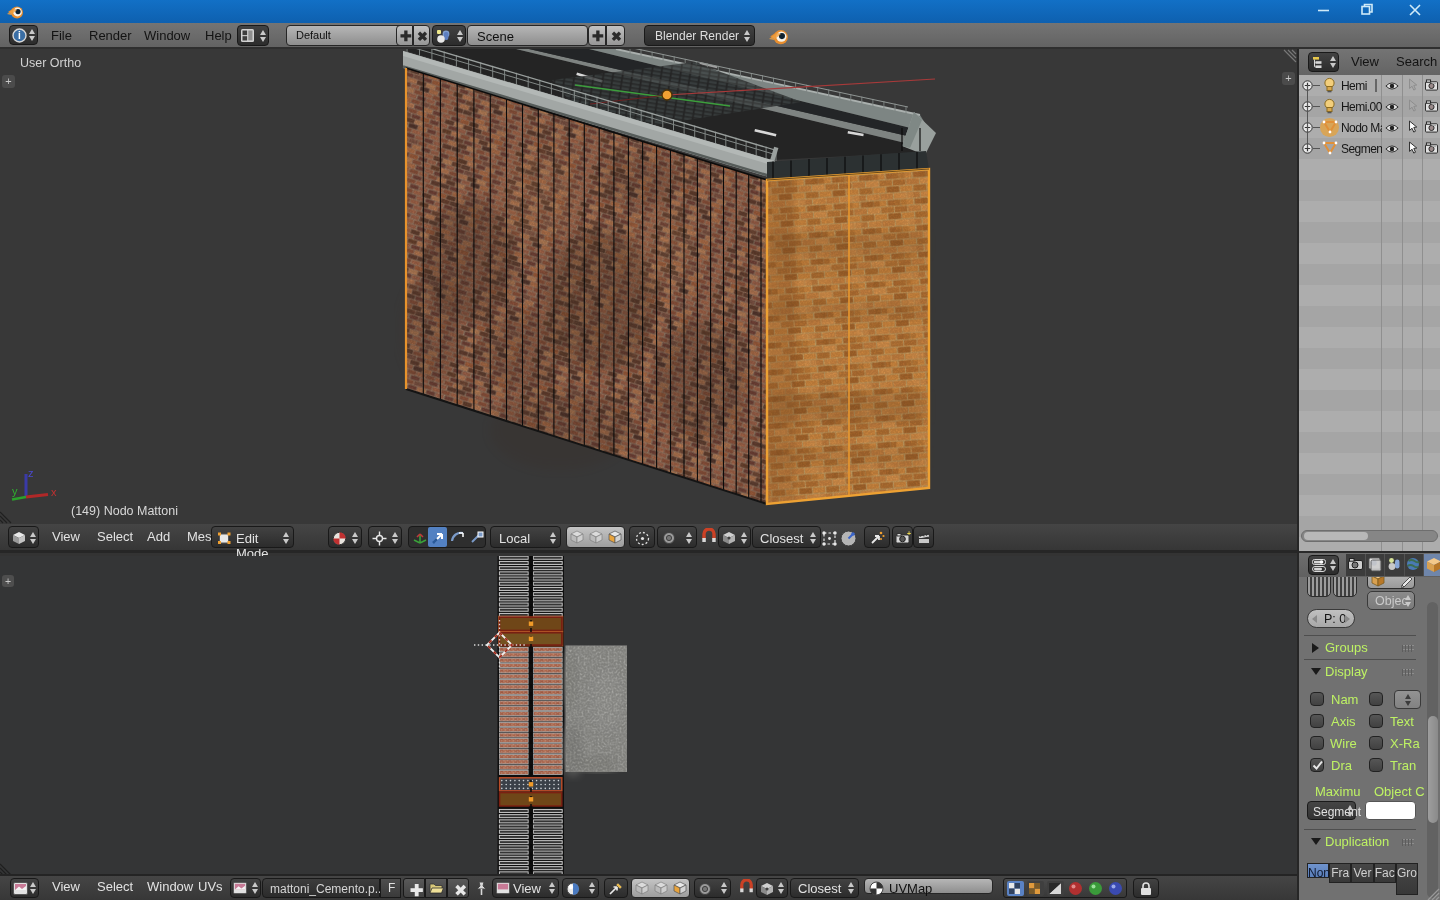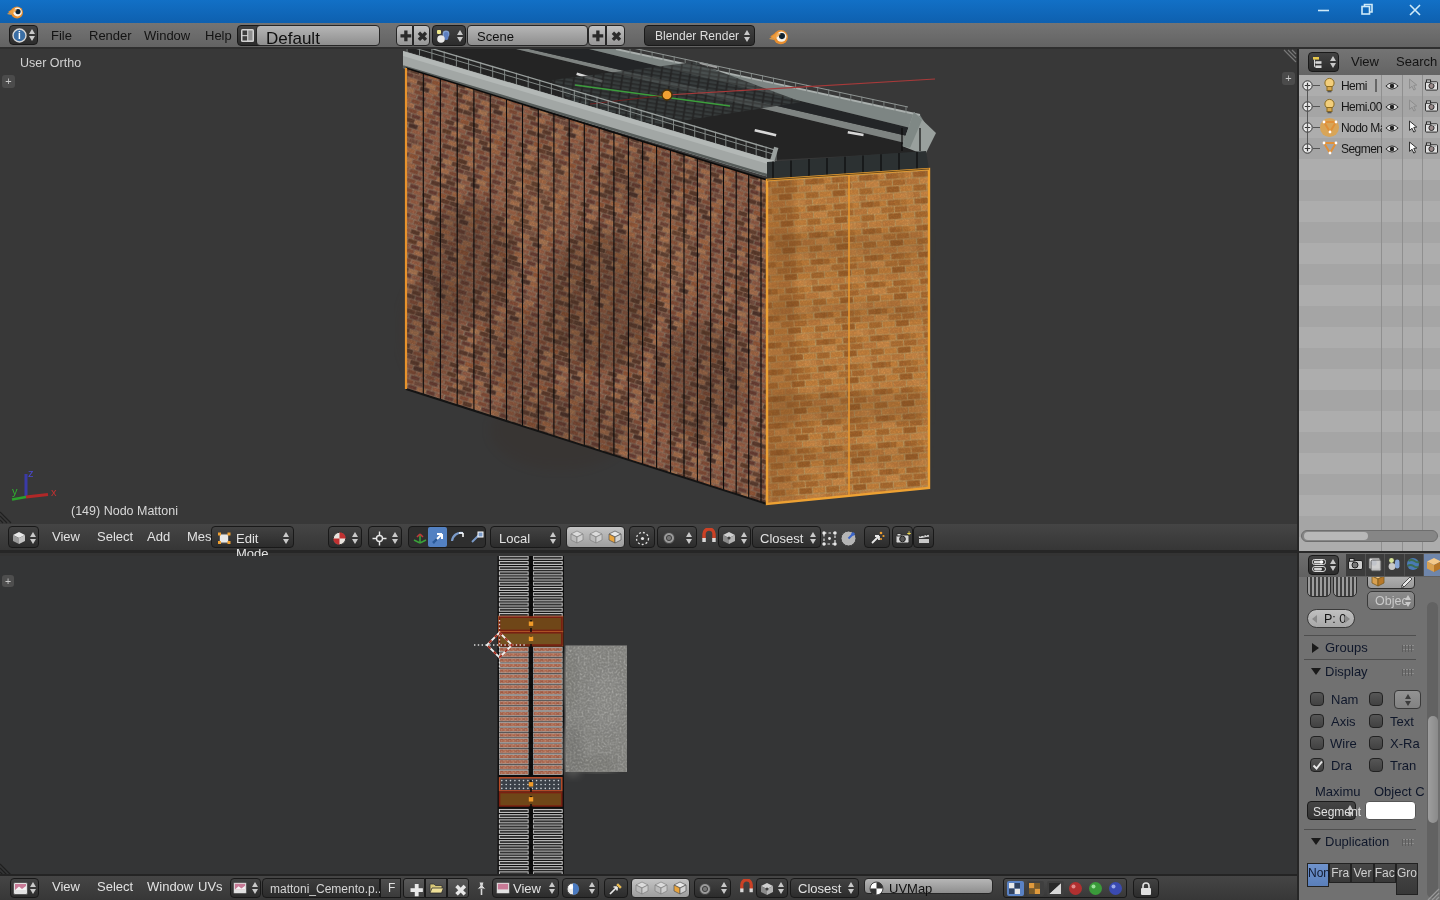--- a/index.html
+++ b/index.html
@@ -15,21 +15,21 @@
 #uvh{left:0;top:874px;width:1297px;height:26px;background:linear-gradient(#454545,#373737);border-top:2px solid #242424;}
 #rcol{left:1297px;top:49px;width:143px;height:851px;background:#717171;border-left:2px solid #262626;}
 .updn{display:inline-block;width:9px;height:14px;position:relative;}
 .updn.abs{position:absolute;}
 .updn:before,.updn:after{content:"";position:absolute;left:1px;border-left:3.5px solid transparent;border-right:3.5px solid transparent;}
 .updn:before{top:1px;border-bottom:5px solid #c9c9c9;}
 .updn:after{bottom:1px;border-top:5px solid #c9c9c9;}
 .udk:before{border-bottom-color:#3c3c3c;}
 .udk:after{border-top-color:#3c3c3c;}
 .cb{position:absolute;width:14px;height:14px;background:linear-gradient(#565656,#414141);border:1px solid #222;border-radius:4px;}
-.ptxt{position:absolute;color:#0f172a;font-size:13px;}
+.ptxt{position:absolute;color:#bef264;font-size:13px;}
 .grip{position:absolute;width:12px;height:7px;background-image:repeating-linear-gradient(90deg,#5d5d5d 0 1px,transparent 1px 3px),repeating-linear-gradient(#8d8d8d 0 1px,transparent 1px 4px);}
 </style>
 </head><body>
 <div id="page">
     <div class="abs" id="title">
       <svg class="abs" style="left:7px;top:3px" width="17" height="17" viewBox="0 0 17 17">
         <path d="M1 9 L8 4 L12 6 L6 11 Z" fill="#e88e2e"></path>
         <circle cx="10" cy="9.5" r="6" fill="#e88e2e"></circle>
         <circle cx="10.5" cy="9" r="4.4" fill="#f7f3ea"></circle>
         <circle cx="11" cy="8.6" r="2.6" fill="#10212e"></circle>
@@ -58,21 +58,21 @@
       <span class="abs mtxt" style="left:205px;top:5px">Help</span>
       <div class="abs wdark" style="left:237px;top:2px;width:32px;height:21px">
         <svg class="abs" style="left:3px;top:3px" width="14" height="14" viewBox="0 0 14 14">
           <rect x="0" y="0" width="13" height="13" rx="1.5" fill="#d2d2d2"></rect>
           <rect x="1.5" y="1.5" width="4.6" height="4.6" fill="#3e3e3e"></rect>
           <rect x="1.5" y="7.2" width="4.6" height="4.3" fill="#3e3e3e"></rect>
           <rect x="7.3" y="1.5" width="4.2" height="9.9" fill="#8e8e8e"></rect>
         </svg>
         <span class="updn abs" style="right:0;top:3px"></span>
       </div>
-      <div class="abs wlight" style="left:256px;top:2px;width:124px;height:21px;font-size:17px">
+      <div class="abs wlight" style="left:286px;top:2px;width:124px;height:21px;font-size:11px">
         <span class="abs" style="left:9px;top:3px">Default</span>
       </div>
       <div class="abs wbtn" style="left:396px;top:2px;width:17px;height:21px;border-radius:4px 0 0 4px;font-size:14px;font-weight:bold;color:#2a2a2a">
         <span class="abs" style="left:3px;top:2px">✚</span>
       </div>
       <div class="abs wbtn" style="left:413px;top:2px;width:17px;height:21px;border-radius:0 4px 4px 0;font-size:13px;font-weight:bold;color:#2a2a2a">
         <span class="abs" style="left:3px;top:3px">✖</span>
       </div>
       <div class="abs wdark" style="left:432px;top:2px;width:34px;height:21px">
         <svg class="abs" style="left:3px;top:3px" width="15" height="15" viewBox="0 0 15 15">
@@ -1103,21 +1103,21 @@
         <span class="ptxt" style="left:75px;top:207px">Object C</span>
         <div class="abs" style="left:8px;top:224px;width:49px;height:19px;background:linear-gradient(#454545,#333);border:1px solid #1a1a1a;border-radius:4px;color:#e0e0e0">
           <span class="abs" style="left:5px;top:3px;font-size:12px">Segment</span>
           <span class="updn abs" style="right:0;top:2px"></span>
         </div>
         <div class="abs" style="left:66px;top:224px;width:51px;height:19px;background:#fff;border:1px solid #555;border-radius:4px"></div>
         <div class="abs" style="left:5px;top:252px;width:112px;height:1px;background:#4e4e4e"></div>
         <span class="abs" style="left:12px;top:261px;width:0;height:0;border-left:5px solid transparent;border-right:5px solid transparent;border-top:7px solid #1a1a1a"></span>
         <span class="abs ptxt" style="left:26px;top:257px">Duplication</span>
         <div class="grip" style="left:103px;top:262px"></div>
-        <div class="abs" style="left:8px;top:286px;width:22.2px;height:24px;background:linear-gradient(#6f93cd,#5a7fba);border:1px solid #222;color:#10192e;font-size:12px;text-align:right;line-height:19px">Non</div>
+        <div class="abs" style="left:8px;top:286px;width:22.2px;height:15px;background:linear-gradient(#6f93cd,#5a7fba);border:1px solid #222;color:#10192e;font-size:12px;text-align:right;line-height:19px">Non</div>
         <div class="abs" style="left:30.2px;top:286px;width:22.2px;height:20px;background:linear-gradient(#474747,#383838);border:1px solid #222;color:#d0d0d0;font-size:12px;text-align:center;line-height:19px">Fra</div>
         <div class="abs" style="left:52.4px;top:286px;width:22.2px;height:20px;background:linear-gradient(#474747,#383838);border:1px solid #222;color:#d0d0d0;font-size:12px;text-align:center;line-height:19px">Ver</div>
         <div class="abs" style="left:74.6px;top:286px;width:22.2px;height:20px;background:linear-gradient(#474747,#383838);border:1px solid #222;color:#d0d0d0;font-size:12px;text-align:center;line-height:19px">Fac</div>
         <div class="abs" style="left:96.8px;top:286px;width:22.2px;height:32px;background:linear-gradient(#474747,#383838);border:1px solid #222;color:#d0d0d0;font-size:12px;text-align:center;line-height:19px">Gro</div>
         <div class="abs" style="left:128px;top:25px;width:11px;height:296px;background:#626262;border-radius:6px"></div>
         <div class="abs" style="left:128.5px;top:139px;width:10px;height:107px;background:linear-gradient(90deg,#9e9e9e,#8a8a8a);border-radius:5px"></div>
         <svg class="abs" style="left:126px;top:309px" width="15" height="15" viewBox="0 0 15 15">
           <g stroke="#999" stroke-width="1.3">
             <path d="M14 3 L3 14"></path>
             <path d="M14 7 L7 14"></path>

